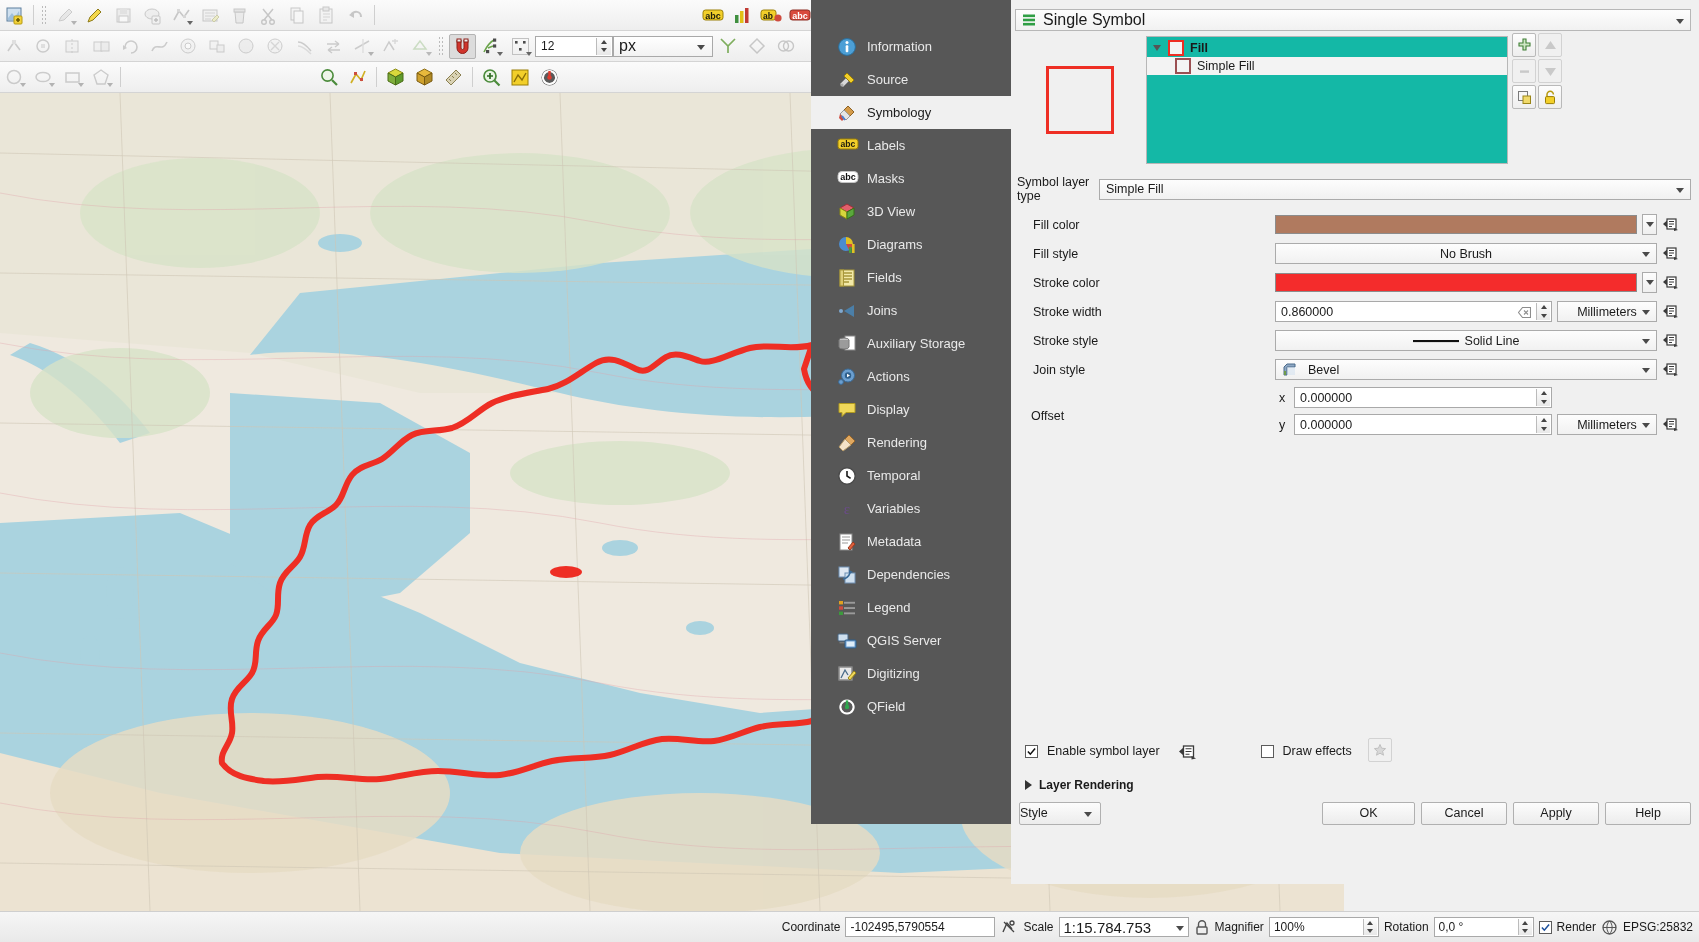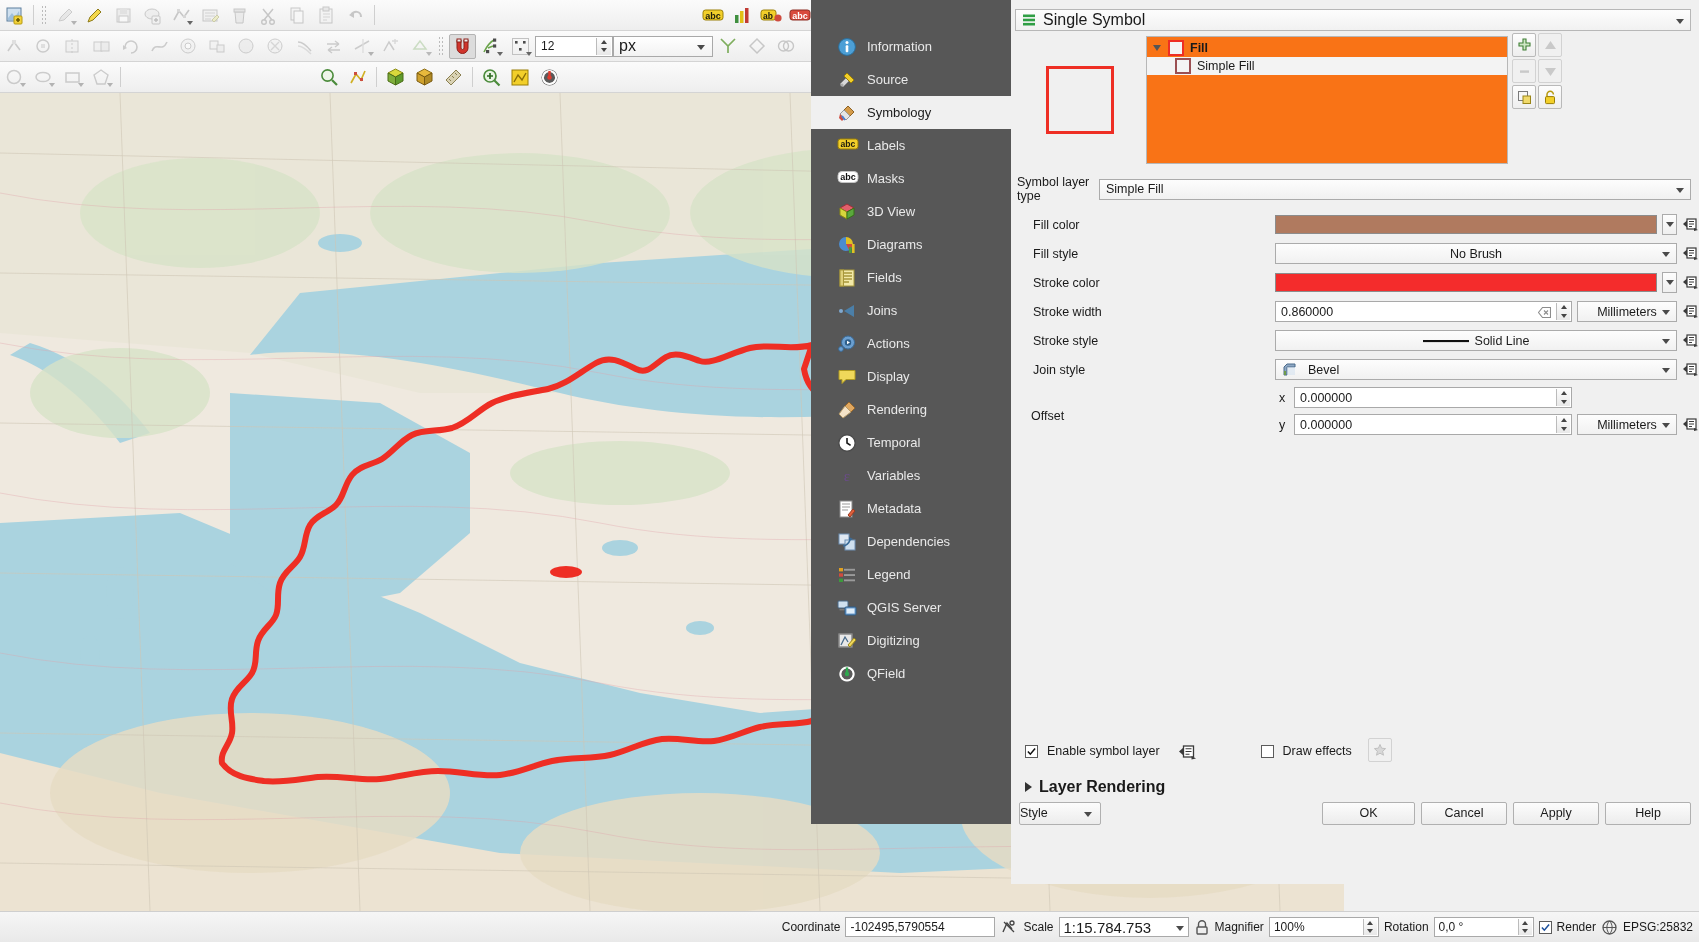--- a/index.html
+++ b/index.html
@@ -122,21 +122,21 @@
     display:flex; align-items:center; gap:7px; padding-left:6px; font-size:16px;
   }
   #renderer-bar .cv { position:absolute; right:6px; top:9px; }
 
   #symbol-preview {
     position:absolute; left:35px; top:66px; width:68px; height:68px;
     background:#f0f0f0; border:3.5px solid #ee2e24;
   }
   #layer-tree {
     position:absolute; left:135px; top:36px; width:362px; height:128px;
-    background:#f97316; border:1px solid #b7b7b7; overflow:hidden; padding-top:2px;
+    background:#14b8a6; border:1px solid #b7b7b7; overflow:hidden; padding-top:2px;
   }
   .tree-row { height:18px; display:flex; align-items:center; gap:6px; font-size:12.5px; padding-left:6px; }
   .tree-row.sub { background:#f3f3f3; padding-left:28px; }
   .tree-tri { width:0;height:0;border-left:4.5px solid transparent;border-right:4.5px solid transparent;
     border-top:6px solid #555; margin-right:1px; }
   .swatch-fill { width:16px; height:16px; border:2px solid #ee2e24; background:#f4f4f4; flex:none; }
   .swatch-sub  { width:16px; height:16px; border:2px solid #9b4f52; background:#f4f4f4; flex:none; }
   .tree-label-bold { font-weight:bold; }
 
   
@@ -146,21 +146,21 @@
     background:linear-gradient(#fdfdfd,#eeeeee);
     display:inline-flex; align-items:center; justify-content:center; margin:0 2px 2px 0;
   }
   .sq-btn.dim { background:#f0f0f0; border-color:#d2d2d2; }
 
   
   #form { position:absolute; left:0; top:176px; width:688px; }
   .row { display:flex; align-items:center; height:29px; padding:0 0 0 2px; }
   .row-label { width:262px; font-size:12.5px; padding-left:4px; }
   .row-label.indent { padding-left:20px; }
-  .ctrl { flex:1; display:flex; align-items:center; gap:5px; padding-right:0; }
+  .ctrl { flex:1; display:flex; align-items:center; gap:5px; padding-right:20px; }
 
   .color-btn {
     height:19px; border:1px solid #8c8c8c; flex:1; min-width:0;
   }
   .combo {
     height:21px; background:linear-gradient(#fdfdfd,#f1f1f1); border:1px solid #ababab;
     display:flex; align-items:center; justify-content:center; gap:6px;
     font-size:12.5px; position:relative; flex:1; min-width:0;
   }
   .combo.left { justify-content:flex-start; padding-left:6px; }
@@ -185,21 +185,21 @@
   .axis-label { width:14px; text-align:center; font-size:12.5px; flex:none; }
 
   #offset-label { position:absolute; left:6px; top:228px; font-size:12.5px; }
 
   
   #enable-row { position:absolute; left:14px; top:738px; display:flex; align-items:center; gap:9px; }
   .cb { width:13px; height:13px; border:1px solid #5b5b5b; background:#fff;
     display:flex; align-items:center; justify-content:center; flex:none; }
   .cb .tick { width:9px; height:9px; }
   #layer-rendering { position:absolute; left:14px; top:778px; display:flex; align-items:center; gap:7px;
-    font-size:16px; font-weight:bold; }
+    font-size:12px; font-weight:bold; }
   .tri-right { width:0;height:0;border-top:5px solid transparent;border-bottom:5px solid transparent;
     border-left:7px solid #333; }
 
   #btnbar { position:absolute; left:0; top:798px; width:688px; height:30px;
     display:flex; align-items:center; padding:0 8px; }
   .dlg-btn {
     height:23px; border:1px solid #b0b0b0; border-radius:2px;
     background:linear-gradient(#fcfcfc,#ececec);
     display:flex; align-items:center; justify-content:center;
     font-size:12.5px; flex:none;
@@ -753,20 +753,28 @@
               <rect x="3" y="2" width="3.5" height="16" fill="#dfd07a" stroke="#a8973a"></rect>
             </svg></span>
           <span>Fields</span>
         </div>
         <div class="nav-item">
           <span class="nav-ic"><svg width="20" height="20" viewBox="0 0 20 20">
               <circle cx="4" cy="10" r="2" fill="#7fa8cf"></circle>
               <path d="M7 10 L17 4 L17 16 Z" fill="#4b7fa8"></path>
             </svg></span>
           <span>Joins</span>
+        </div>
+        <div class="nav-item">
+          <span class="nav-ic"><svg width="20" height="20" viewBox="0 0 20 20">
+              <rect x="8" y="2" width="10" height="14" fill="#fff" stroke="#8a8a8a"></rect>
+              <ellipse cx="7" cy="6" rx="5" ry="2" fill="#c4c4c4" stroke="#7a7a7a"></ellipse>
+              <path d="M2 6 v7 a5 2 0 0 0 10 0 V6" fill="#9b9b9b" stroke="#7a7a7a"></path>
+            </svg></span>
+          <span>Auxiliary Storage</span>
         </div>
         <div class="nav-item">
           <span class="nav-ic"><svg width="20" height="20" viewBox="0 0 20 20">
               <circle cx="11" cy="8.5" r="6.5" fill="#6b9fd0" stroke="#3a6b98"></circle>
               <circle cx="11" cy="8.5" r="3.2" fill="#2f5f8a"></circle>
               <path d="M10 6.8 L13 8.5 L10 10.2 Z" fill="#fff"></path>
               <circle cx="4" cy="15" r="2.4" fill="#6b9fd0" stroke="#3a6b98"></circle>
             </svg></span>
           <span>Actions</span>
         </div>

